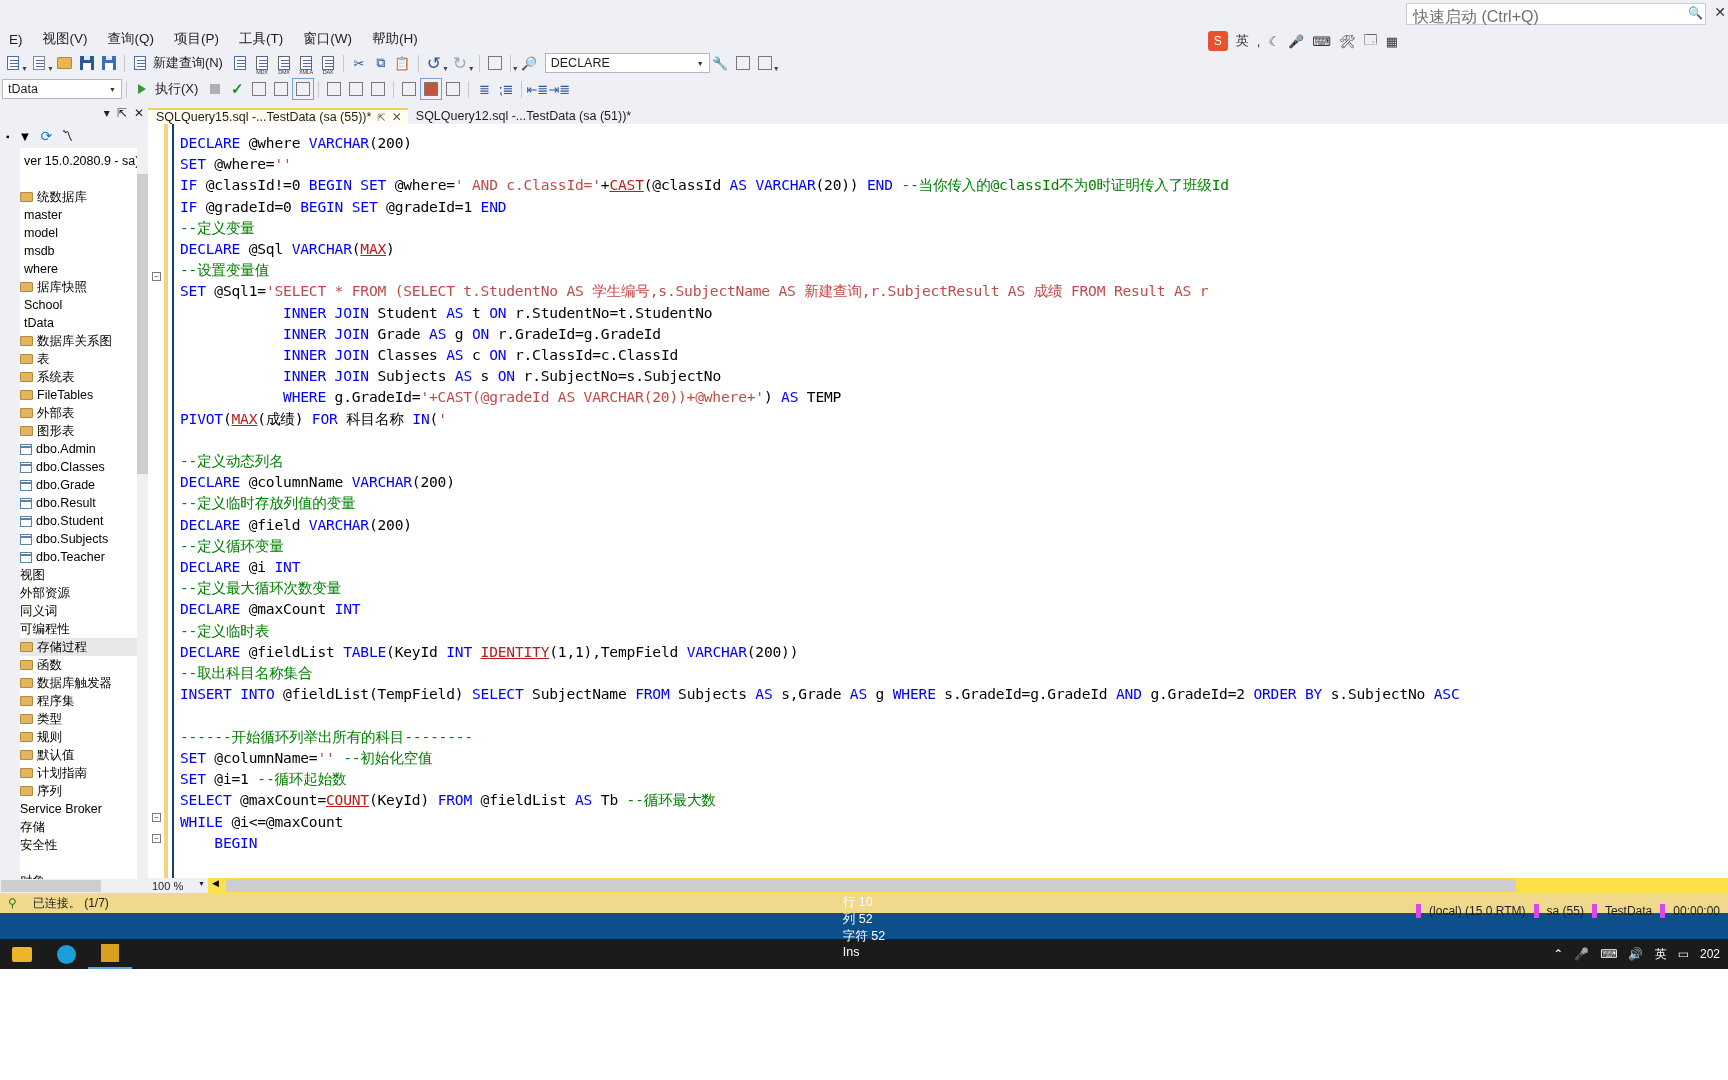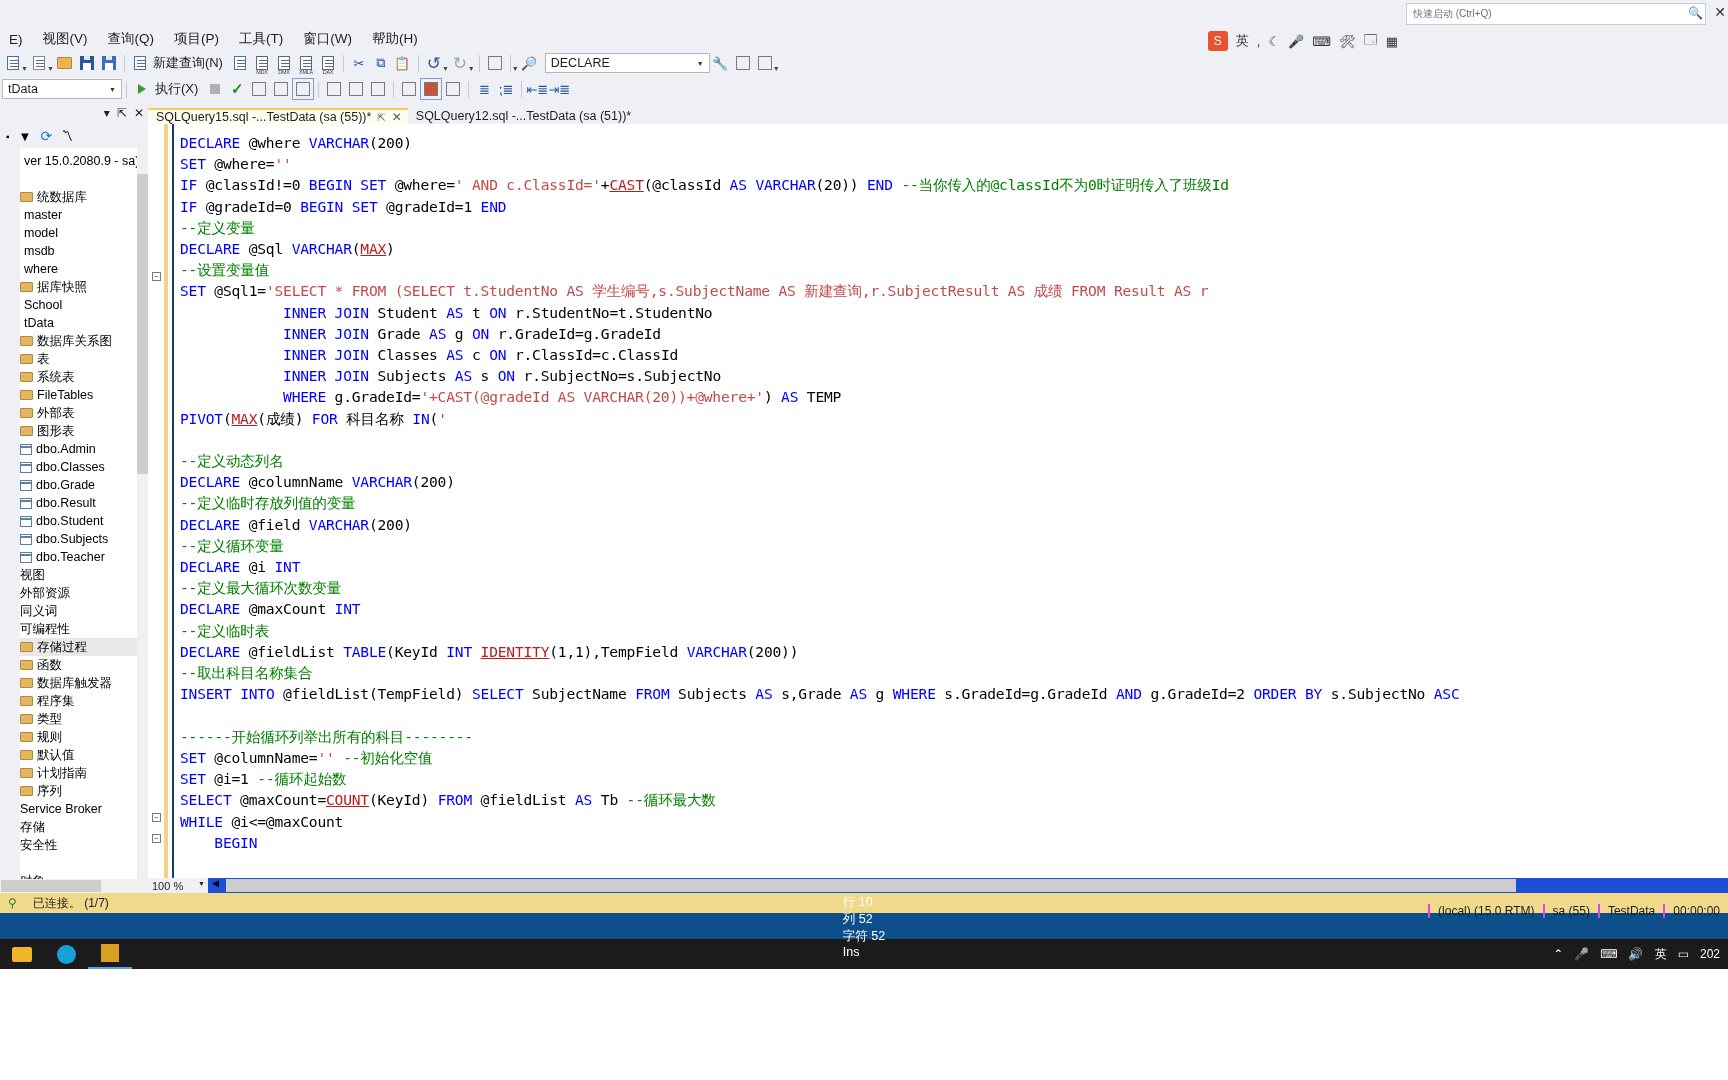--- a/index.html
+++ b/index.html
@@ -12,21 +12,21 @@
     -webkit-font-smoothing: none;
   }
   
   #titlebar {
     height:28px; background:#eff0f5; display:flex; align-items:center;
     position:relative;
   }
   #titlebar .title { font-size:14px; color:#1e1e1e; padding-left:2px; white-space:nowrap; }
   #quicklaunch {
     position:absolute; right:22px; top:3px; width:300px; height:22px;
-    background:#fff; border:1px solid #ccced0; font-size:10px;
+    background:#fff; border:1px solid #ccced0; font-size:16px;
     color:#6f6f6f; padding:3px 18px 16px 6px;
   }
   #quicklaunch-icon{ position:absolute; right:25px; top:6px; color:#5a5a5a; font-size:12px;}
   #win-close{ position:absolute; right:2px; top:4px; font-size:14px; color:#333; }
   
   #menubar { height:22px; background:#eff0f5; display:flex; align-items:center; gap:0; }
   #menubar .mi { font-size:13.5px; padding:2px 11px 2px 9px; color:#1e1e1e; white-space:nowrap;}
   
   .toolbar { background:#eff0f5; display:flex; align-items:center; height:26px; padding:0 2px; }
   #toolbar1 { border-top:0; }
@@ -93,31 +93,31 @@
           background:#fff; font-size:8px; line-height:7px; text-align:center; color:#444;}
   pre#code {
     font-family:"DejaVu Sans Mono","Liberation Mono",monospace;
     font-size:14.6px; line-height:21.2px; letter-spacing:-0.2px;
     padding:8px 0 0 6px; white-space:pre; color:#000;
   }
   .k  { color:#0000ff; }   
   .s  { color:#c34a4a; }   
   .c  { color:#008000; }   
   .fn { color:#b91c1c;text-decoration:underline; }
-  #hscroll-code{ height:15px; background:#1d4ed8; display:flex; align-items:flex-start; position:relative;}
+  #hscroll-code{ height:15px; background:#fde047; display:flex; align-items:flex-start; position:relative;}
   #zoombox{ width:60px; height:15px; background:#eff0f5; font-size:11px; display:flex;
             align-items:center; padding-left:4px; position:relative; color:#1e1e1e;}
   #zoombox .arrow{ position:absolute; right:3px; top:2px; font-size:7px;}
   #code-hthumb{ position:absolute; left:78px; top:1px; width:1290px; height:13px; background:#cdcdcd;}
   
   #statusbar { height:20px; background:#f0d98a; display:flex; align-items:center;
                font-size:12px; color:#1e1e1e; }
   #statusbar .seg{ padding:0 8px; white-space:nowrap;}
   #statusbar .right{ margin-left:auto; display:flex; }
-  #statusbar .right .seg{ border-left:2px solid #d946ef;margin-top:16px; }
+  #statusbar .right .seg{ border-left:5px solid #d946ef;margin-top:16px; }
   #statusbar2 { height:26px; background:#0d4f8b; display:flex; align-items:center;
                 color:#fff; font-size:12.5px; }
   #statusbar2 .seg{ padding:0 14px; }
   #statusbar2 .grp{ margin-left:auto; display:flex;flex-direction:column; }
   
   #taskbar { height:30px; background:#1b1b1b; display:flex; align-items:center;
              color:#fff; font-size:12px; }
   .tb-app { width:44px; height:30px; display:flex; align-items:center; justify-content:center;}
   .tray { margin-left:auto; display:flex; align-items:center; gap:11px; padding-right:8px;}
   

